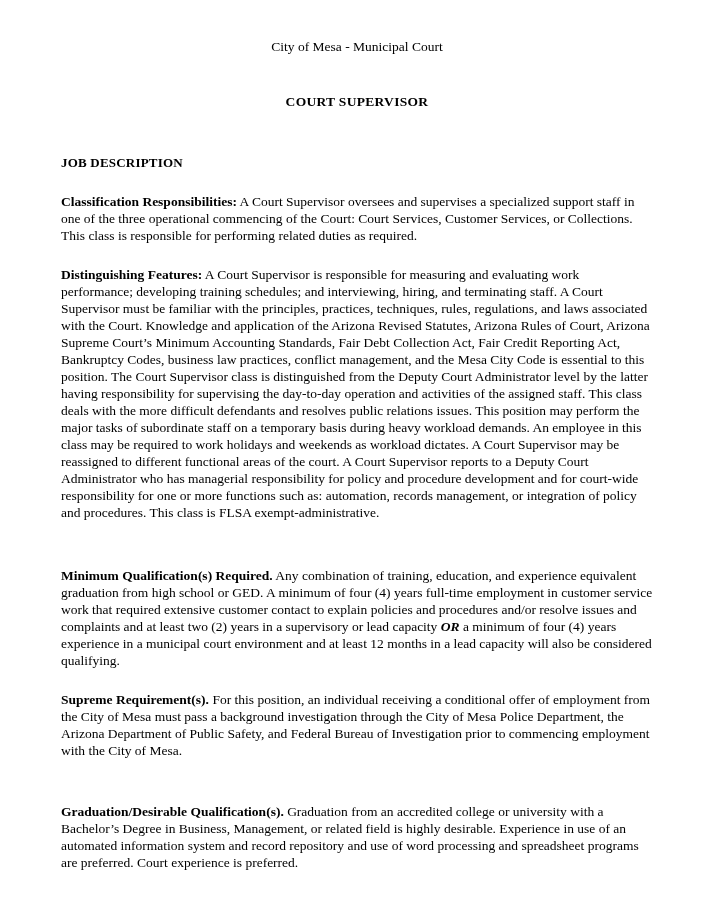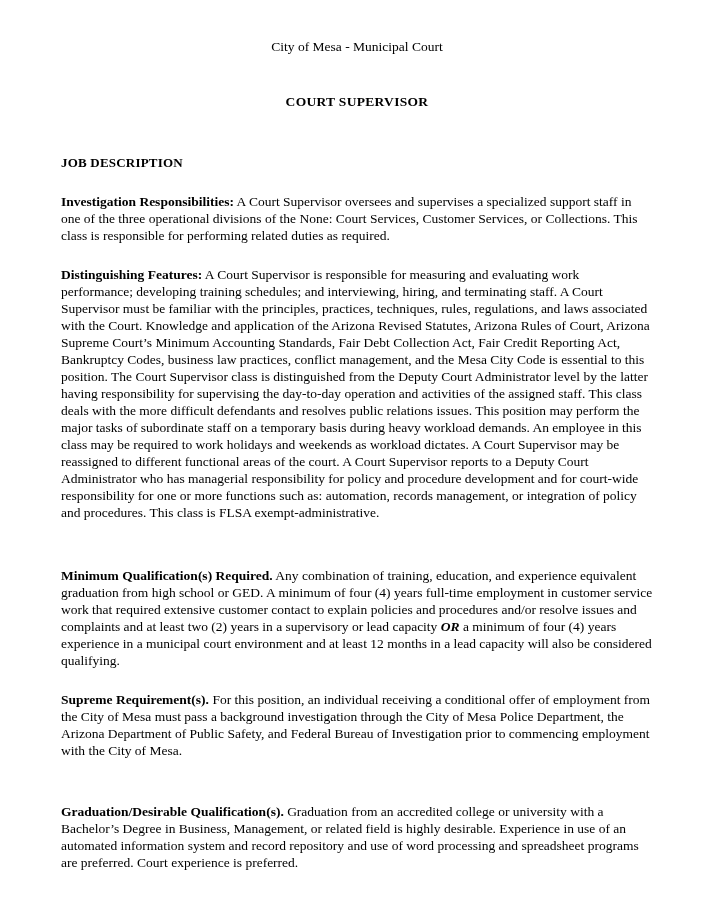--- a/index.html
+++ b/index.html
@@ -73,21 +73,21 @@
 
   <div class="doc-title">COURT SUPERVISOR</div>
 
   <div class="gap-jobdesc"></div>
 
   <div class="section-heading">JOB DESCRIPTION</div>
 
   <div class="gap-after-h1"></div>
 
   <p class="body-para">
-    <span class="lead">Investigation Responsibilities:</span><span> A Court Supervisor oversees and supervises a specialized support staff in one of the three operational divisions of the None:  Court Services, Customer Services, or Collections.  This class is responsible for performing related duties as required.</span>
+    <span class="lead">Classification Responsibilities:</span><span> A Court Supervisor oversees and supervises a specialized support staff in one of the three operational commencing of the Court:  Court Services, Customer Services, or Collections.  This class is responsible for performing related duties as required.</span>
   </p>
 
   <div class="gap-para"></div>
 
   <p class="body-para">
     <span class="lead">Distinguishing Features:</span><span> A Court Supervisor is responsible for measuring and evaluating work performance; developing training schedules; and interviewing, hiring, and terminating staff.  A Court Supervisor must be familiar with the principles, practices, techniques, rules, regulations, and laws associated with the Court.  Knowledge and application of the Arizona Revised Statutes, Arizona Rules of Court, Arizona Supreme Court’s Minimum Accounting Standards, Fair Debt Collection Act, Fair Credit Reporting Act, Bankruptcy Codes, business law practices, conflict management, and the Mesa City Code is essential to this position.  The Court Supervisor class is distinguished from the Deputy Court Administrator level by the latter having responsibility for supervising the day-to-day operation and activities of the assigned staff.  This class deals with the more difficult defendants and resolves public relations issues.  This position may perform the major tasks of subordinate staff on a temporary basis during heavy workload demands.  An employee in this class may be required to work holidays and weekends as workload dictates.  A Court Supervisor may be reassigned to different functional areas of the court.  A Court Supervisor reports to a Deputy Court Administrator who has managerial responsibility for policy and procedure development and for court-wide responsibility for one or more functions such as:  automation, records management, or integration of policy and procedures.  This class is FLSA exempt-administrative.</span>
   </p>
 
   <div class="gap-qual"></div>
 

